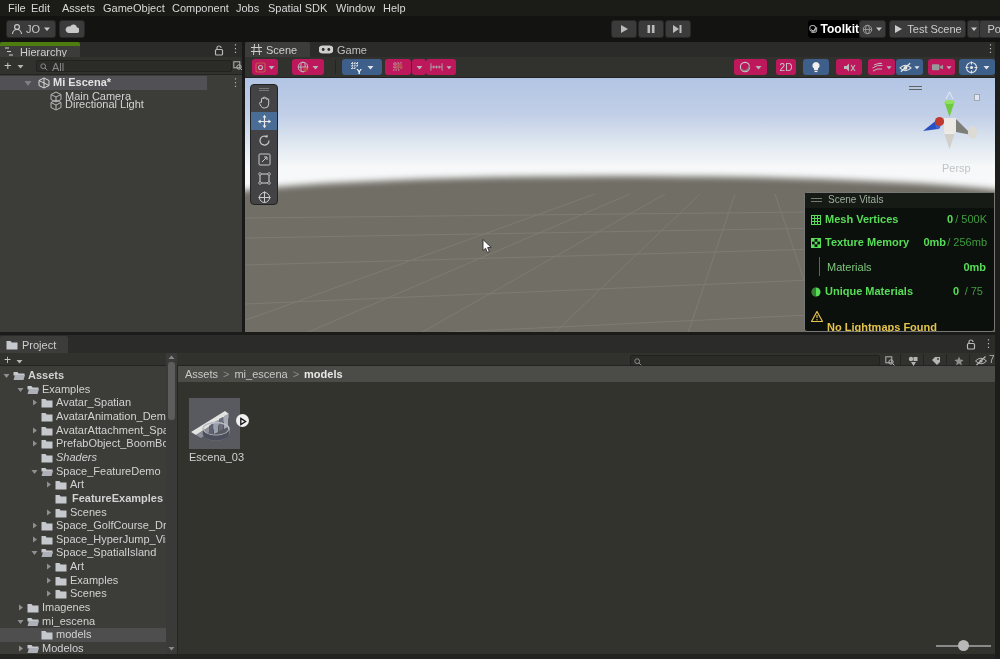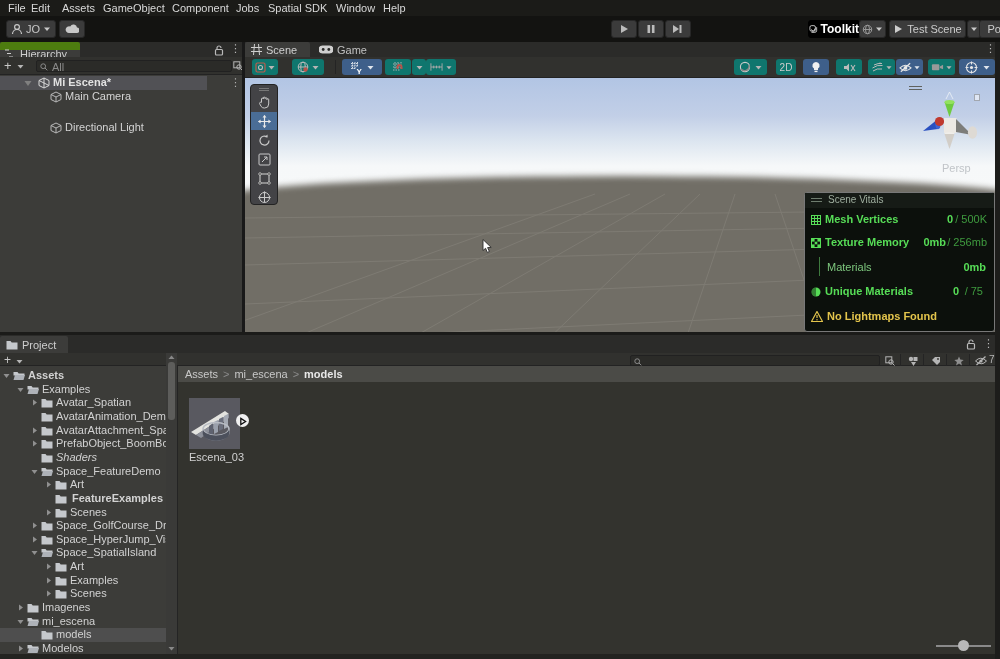--- a/index.html
+++ b/index.html
@@ -23,21 +23,21 @@
 
 
 #hier-tabbar { top:42px; left:0; width:242px; height:15px; }
 #hier-toolbar { position:absolute; top:57px; left:0; width:242px; height:18px; }
 #hier-tree { position:absolute; top:75px; left:0; width:242px; height:257px; background:#3c3c39; color:#d4d4d4; font-size:11px; }
 .hrow { position:absolute; left:0; width:207px; height:14px; display:flex; align-items:center; }
 
 
 #scene-tabbar { top:42px; left:245px; width:755px; height:15px; }
 #scene-toolbar { position:absolute; top:57px; left:245px; width:755px; height:21px; }
-.sbtn { position:absolute; top:2px; height:16px; background:#0f766e; border-radius:3px; display:flex; align-items:center; justify-content:center; }
+.sbtn { position:absolute; top:2px; height:16px; background:#be185d; border-radius:3px; display:flex; align-items:center; justify-content:center; }
 .sbtn.blue { background:#3e5f8a; }
 #viewport { position:absolute; top:78px; left:245px; width:755px; height:254px; overflow:hidden; }
 
 
 #proj-tabbar { top:335px; left:0; width:1000px; height:18px; }
 #proj-toolbar { position:absolute; top:353px; left:0; width:1000px; height:13px; }
 #proj-tree { position:absolute; top:366px; left:0; width:166px; height:288px; background:#3c3c39; color:#d2d2d2; font-size:11px; overflow:hidden; }
 .prow { position:absolute; left:0; width:166px; height:13.65px; display:flex; align-items:center; white-space:nowrap; }
 #proj-content { position:absolute; top:366px; left:178px; width:822px; height:288px; background:#33332e; }
 #breadcrumb { position:absolute; top:0; left:0; width:822px; height:16px; background:#4b4b47; color:#c9c9c9; font-size:11px; display:flex; align-items:center; }
@@ -121,21 +121,21 @@
         <svg width="8" height="6" viewBox="0 0 8 6">
           <path d="M1 1.5 L7 1.5 L4 5z" fill="#c8c8c8"></path>
         </svg>
       </div>
   <div class="tbtn" style="left:979px; width:34px;">
         <span style="color:#ccc;">Por</span>
       </div>
 </div>
 
 <div class="tabbar" id="hier-tabbar">
-  <div class="tab" style="left:0; width:80px; border-top:8px solid #4d7c0f;">
+  <div class="tab" style="left:0; width:80px; border-top:4px solid #4d7c0f;">
     <svg width="11" height="9" viewBox="0 0 11 9" style="margin:0 4px 0 5px">
           <path d="M0 1h4M2 4.5h4M4 8h4" stroke="#cfcfcf" stroke-width="1.2"></path>
         </svg>Hierarchy
   </div>
   <svg class="abs" style="left:214px; top:3px;" width="10" height="11" viewBox="0 0 10 11">
         <rect x="1.5" y="4.5" width="7" height="5.5" rx="1" fill="none" stroke="#b9b9b9" stroke-width="1.2"></rect>
         <path d="M3 4.5 V3 a2 2 0 0 1 4 0" fill="none" stroke="#b9b9b9" stroke-width="1.2"></path>
       </svg>
   <div class="abs" style="left:230px; top:0px; color:#b9b9b9; font-size:11px; letter-spacing:0;">⋮</div>
 </div>
@@ -168,21 +168,21 @@
     <span class="abs" style="left:53px; top:0; font-weight:bold; color:#e2e2e2;">Mi Escena*</span>
     <span class="abs" style="left:230px; top:0; color:#b0b0b0;">⋮</span>
   </div>
   <div class="hrow" style="top:15px;">
     <svg class="abs" style="left:50px; top:1px;" width="12" height="12" viewBox="0 0 12 12">
           <path d="M6 1 L11 3.5 L11 8.5 L6 11 L1 8.5 L1 3.5 Z" fill="none" stroke="#b9b9b9" stroke-width="1"></path>
           <path d="M1 3.5 L6 6 L11 3.5 M6 6 L6 11" fill="none" stroke="#b9b9b9" stroke-width="1"></path>
         </svg>
     <span class="abs" style="left:65px; top:0;">Main Camera</span>
   </div>
-  <div class="hrow" style="top:46px;">
+  <div class="hrow" style="top:23px;">
     <svg class="abs" style="left:50px; top:1px;" width="12" height="12" viewBox="0 0 12 12">
           <path d="M6 1 L11 3.5 L11 8.5 L6 11 L1 8.5 L1 3.5 Z" fill="none" stroke="#b9b9b9" stroke-width="1"></path>
           <path d="M1 3.5 L6 6 L11 3.5 M6 6 L6 11" fill="none" stroke="#b9b9b9" stroke-width="1"></path>
         </svg>
     <span class="abs" style="left:65px; top:0;">Directional Light</span>
   </div>
 </div>
 <div class="vsep" style="left:242px; top:42px; width:3px; height:290px; background:#191919;"></div>
 
 <div class="tabbar" id="scene-tabbar">
@@ -443,21 +443,21 @@
       <span class="abs" style="left:14px; top:0;">Unique Materials</span>
       <span class="abs" style="right:31px; top:0;">0</span>
           <span class="abs" style="right:7px; top:0; color:#3f9b3f; font-weight:normal;">/ 75</span>
     </div>
     <div class="abs" style="left:6px; top:117px; width:179px; height:14px; color:#e3c44c; font-size:11px; font-weight:bold;">
       <svg class="abs" style="left:0;top:1px;" width="12" height="11" viewBox="0 0 12 11">
             <path d="M6 0.5 L11.5 10.5 H0.5z" fill="none" stroke="#e3c44c" stroke-width="1.2"></path>
             <path d="M6 4 v3" stroke="#e3c44c" stroke-width="1.2"></path>
             <circle cx="6" cy="8.7" r="0.7" fill="#e3c44c"></circle>
           </svg>
-      <span class="abs" style="left:16px; top:0;">No Lightmaps Found</span>
+      <span class="abs" style="left:16px; top:11px;">No Lightmaps Found</span>
     </div>
   </div>
 
   <svg class="abs" style="left:237px; top:161px;" width="11" height="15" viewBox="0 0 11 15">
         <path d="M1 0.5 L1 11.5 L3.6 9.3 L5.3 13.4 L7.4 12.5 L5.6 8.6 L9.2 8.4z" fill="#fff" stroke="#2a2a2a" stroke-width="0.9"></path>
       </svg>
 </div>
 
 <div class="abs" style="left:0; top:332px; width:1000px; height:3px; background:#1b1b19;"></div>
 

